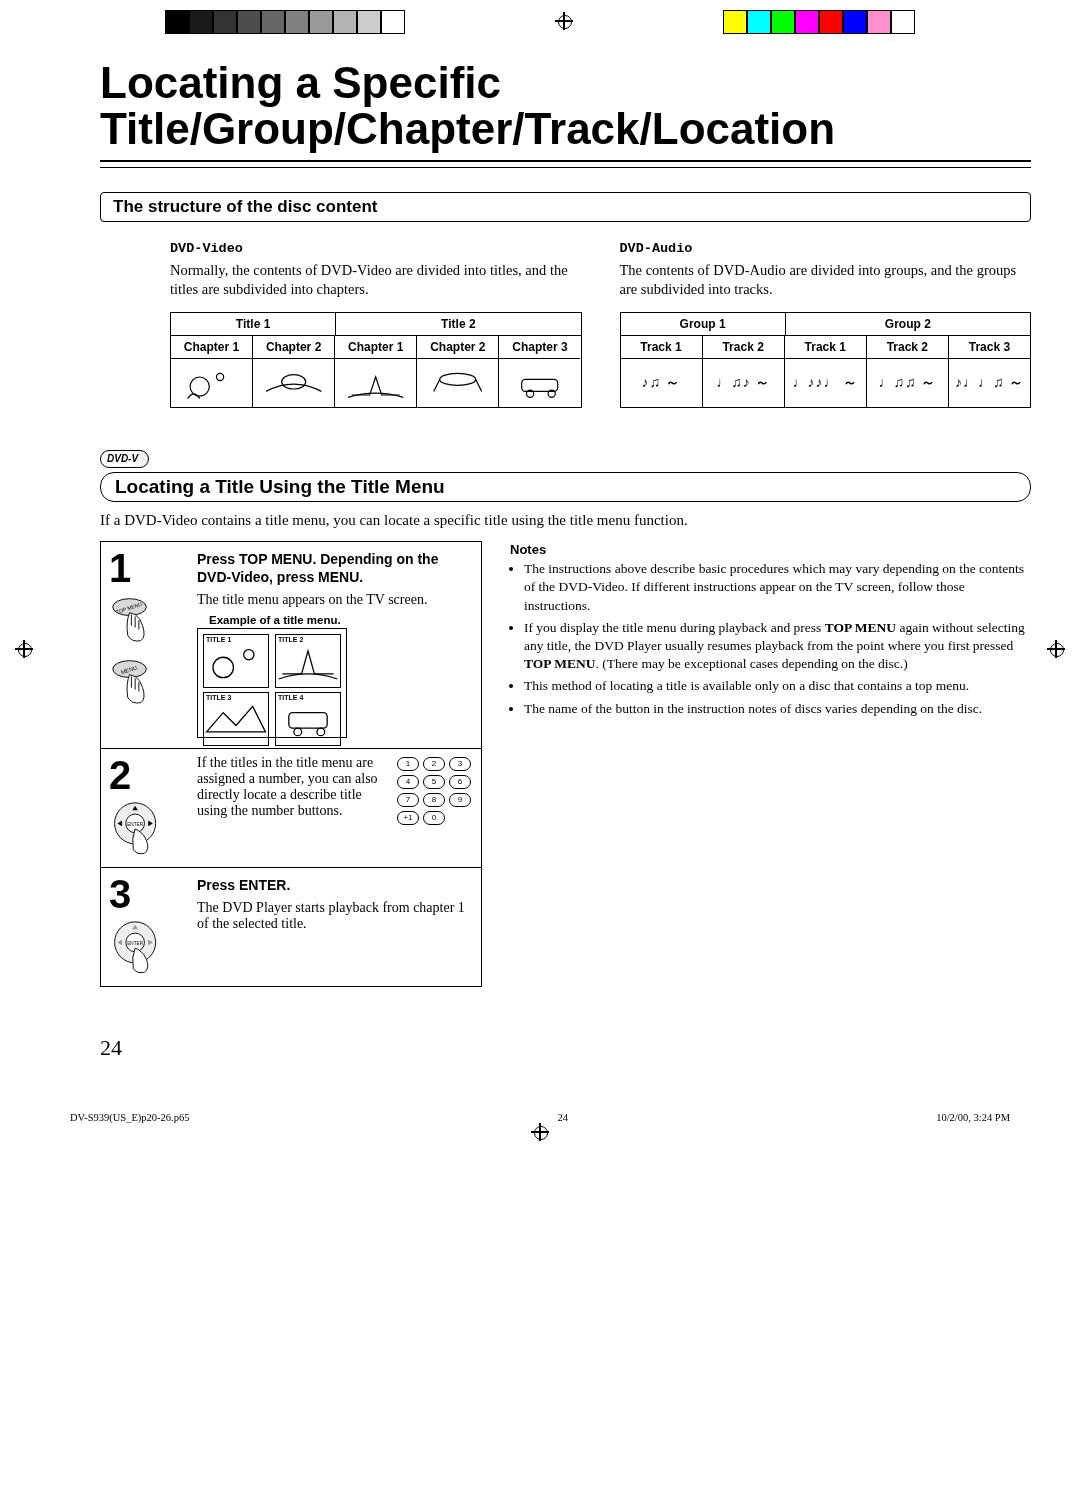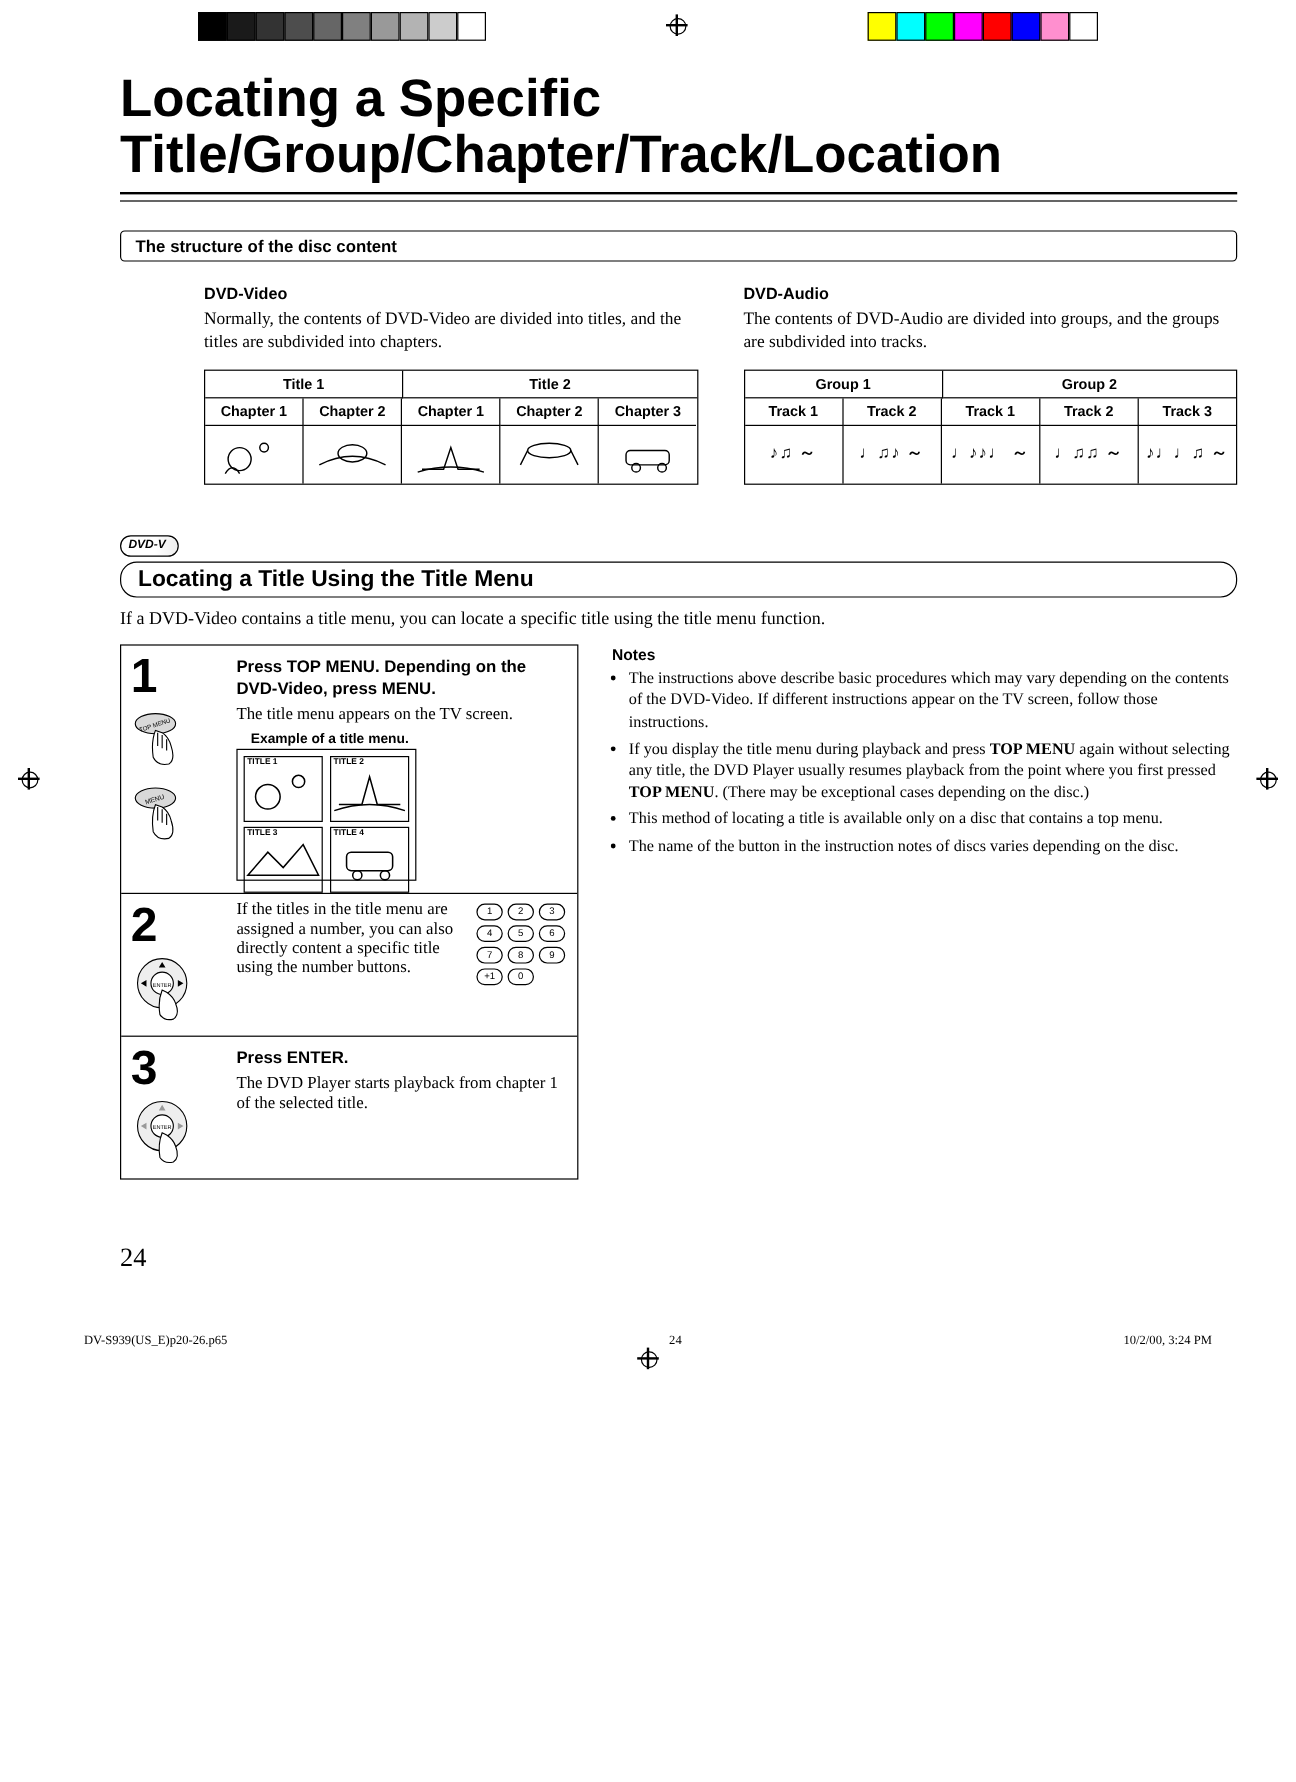--- a/index.html
+++ b/index.html
@@ -63,32 +63,32 @@
   }
   .sec-box {
     border: 1px solid #000;
     border-radius: 4px;
     padding: 4px 12px;
     margin-bottom: 12px;
   }
   .sec-box h2 {
     font-family: Arial, Helvetica, sans-serif;
     font-weight: bold;
-    font-size: 14px;
+    font-size: 17px;
     margin: 0;
   }
   .two-col {
     display: flex;
     gap: 38px;
     margin-bottom: 40px;
     padding-left: 70px;
   }
   .col { flex: 1; font-size: 14.5px; line-height: 1.35; }
   .col .sub-h {
-    font-family: Liberation Sans, sans-serif;
+    font-family: Liberation Mono, monospace;
     font-weight: bold;
     font-size: 13.5px;
     margin: 6px 0 2px 0;
   }
   .diagram {
     border: 1px solid #000;
     margin-top: 12px;
     font-family: Arial, Helvetica, sans-serif;
     font-weight: bold;
     font-size: 12px;
@@ -429,21 +429,21 @@
           <svg class="hand-svg" viewBox="0 0 60 60">
             <circle cx="28" cy="24" r="22" fill="#eee" stroke="#000"></circle>
             <circle cx="28" cy="24" r="10" fill="#fff" stroke="#000"></circle>
             <text x="28" y="27" font-size="5" text-anchor="middle" font-family="Arial">ENTER</text>
             <path d="M28 5 L25 10 L31 10 Z M28 43 L25 38 L31 38 Z M9 24 L14 21 L14 27 Z M47 24 L42 21 L42 27 Z" fill="#000"></path>
             <path d="M28 30 Q24 40 26 52 Q30 58 38 56 Q44 52 40 42 Q38 36 32 32 Z" fill="#fff" stroke="#000"></path>
           </svg>
         </div>
         <div class="step-body">
           <div class="step2-flex">
-            <p class="expl" style="margin:0;flex:1">If the titles in the title menu are assigned a number, you can also directly content a specific title using the number buttons.</p>
+            <p class="expl" style="margin:0;flex:1">If the titles in the title menu are assigned a number, you can also directly locate a describe title using the number buttons.</p>
             <div class="keypad">
               <div class="k">1</div>
                 <div class="k">2</div>
                 <div class="k">3</div>
               <div class="k">4</div>
                 <div class="k">5</div>
                 <div class="k">6</div>
               <div class="k">7</div>
                 <div class="k">8</div>
                 <div class="k">9</div>

